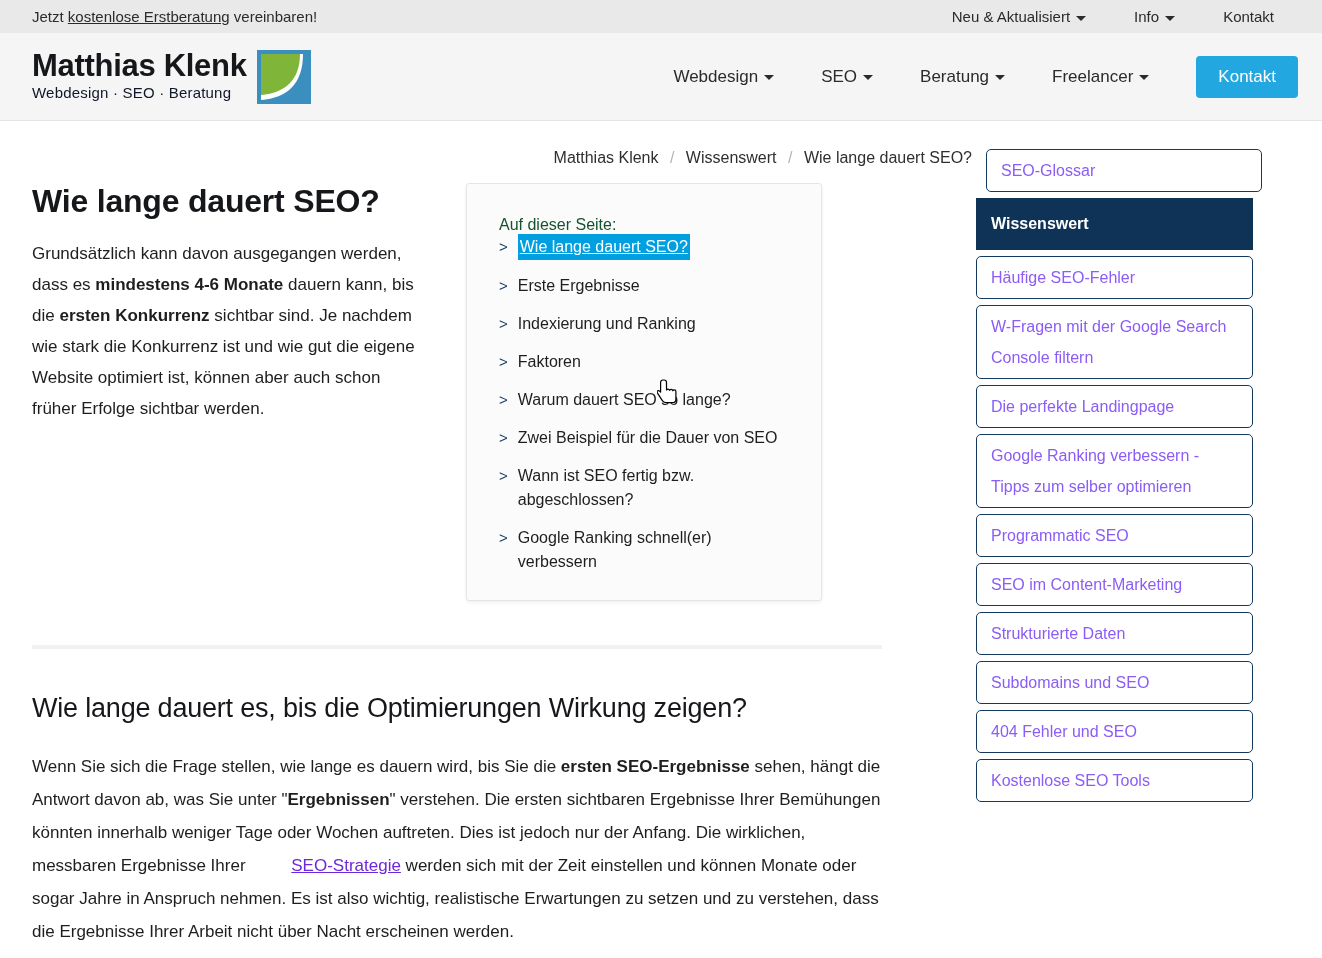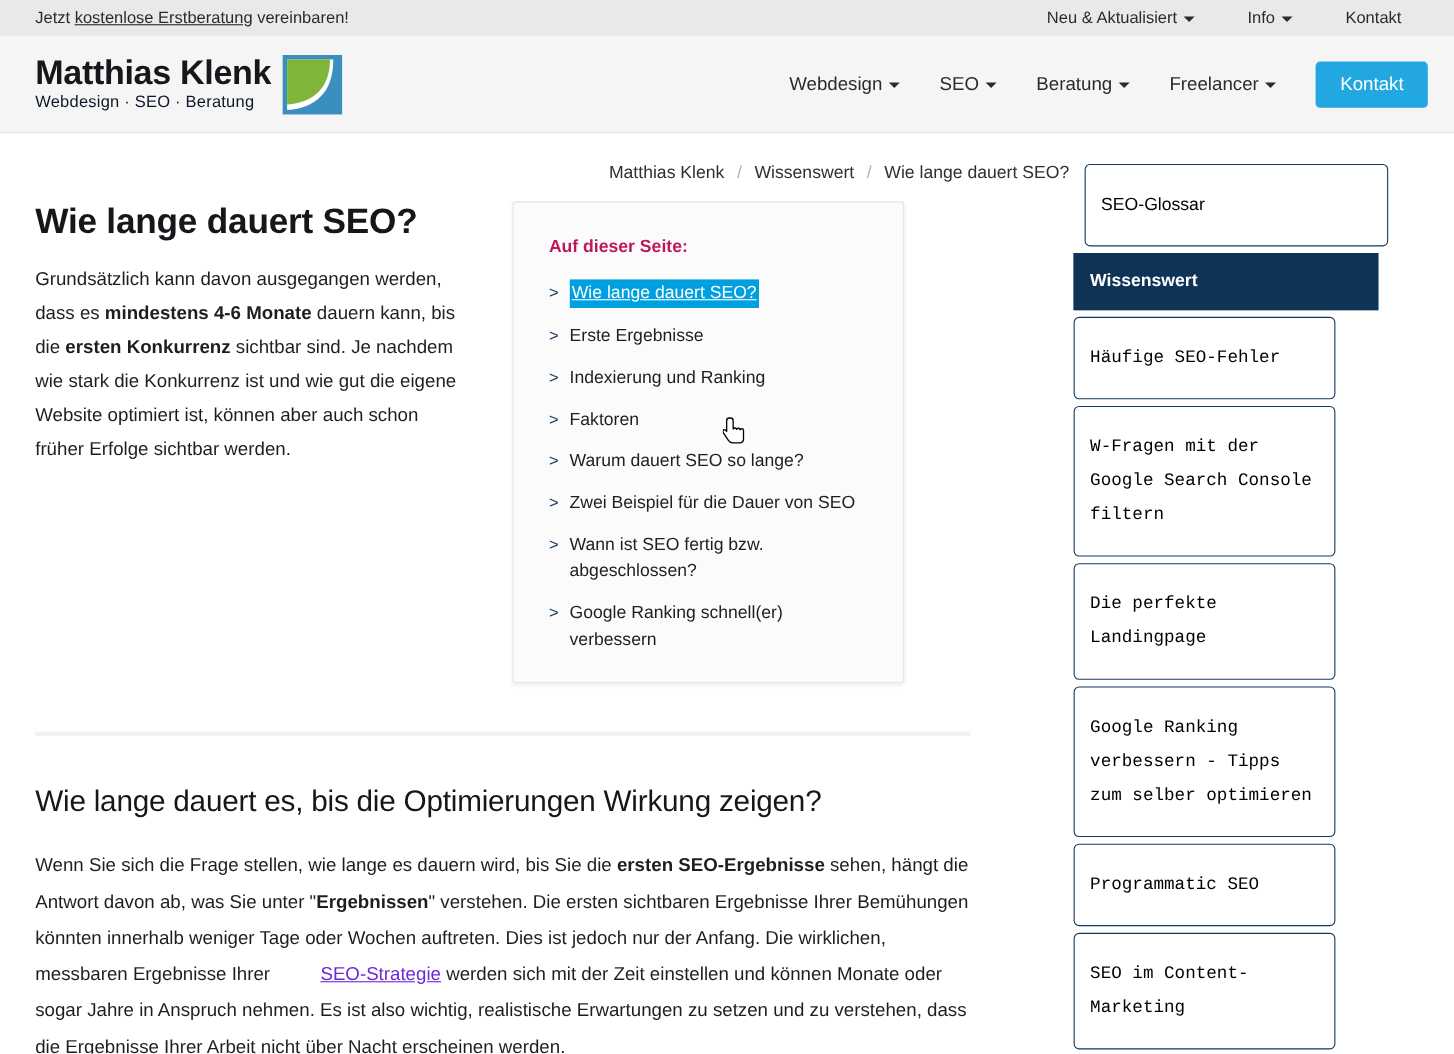--- a/index.html
+++ b/index.html
@@ -83,21 +83,21 @@
     position: relative;
     overflow: hidden;
     background: #3b8fbe;
     flex: none;
   }
 
   .mainnav {
     margin-left: auto;
     display: flex;
     align-items: center;
-    gap: 0;
+    gap: 11px;
   }
   .mainnav-item {
     font-size: 17px;
     color: #2b2b2b;
     padding: 0 18px;
     white-space: nowrap;
     cursor: pointer;
   }
   .btn-kontakt {
     margin-left: 18px;
@@ -154,23 +154,21 @@
     margin-left: 14px;
     background: #fbfbfc;
     border: 1px solid #e3e5e8;
     border-radius: 3px;
     box-shadow: 0 2px 4px rgba(0,0,0,0.06);
     padding: 32px 26px 26px 32px;
     align-self: flex-start;
   }
   .toc-title {
     font-size: 16px;
-    color: #be185d;
-    margin-bottom: 20px;
-    font-weight: bold;
+    color: #14532d;
   }
   .toc-list { list-style: none; margin: 0; padding: 0; }
   .toc-item {
     display: flex;
     align-items: baseline;
     margin-bottom: 14px;
     font-size: 16px;
   }
   .toc-item:last-child { margin-bottom: 0; }
   .toc-chev {
@@ -217,28 +215,28 @@
   }
   .body-text b { font-weight: bold; }
   .body-text a { color: #6d28d9; text-decoration: underline; margin-left: 41px; }
 
   
   .side-list { list-style: none; margin: 0; padding: 0; }
   .side-card {
     border: 1px solid #13395f;
     border-radius: 5px;
     background: #ffffff;
-    padding: 21px 14px;
+    padding: 5px 14px;
     margin-bottom: 6px;
     font-size: 16px;
-    color: #000000;
+    color: #8b5cf6;
     line-height: 31px;
     cursor: pointer;
   }
-  .side-card.lifted { margin-left: -10px; width: 238px; font-family: Liberation Mono, monospace; }
+  .side-card.lifted { margin-left: -10px; width: 277px; }
   .side-card.active {
     background: #0f3356;
     border-color: #0f3356;
     color: #ffffff;
     font-weight: bold;
     border-radius: 0;
     margin-left: -10px;
     width: 277px;
     padding: 15px 14px;
     line-height: 20px;
@@ -372,18 +370,19 @@
       <li class="side-card">SEO-Glossar</li>
       <li class="side-card active">Wissenswert</li>
       <li class="side-card lifted">Häufige SEO-Fehler</li>
       <li class="side-card lifted">W-Fragen mit der Google Search Console filtern</li>
       <li class="side-card lifted">Die perfekte Landingpage</li>
       <li class="side-card lifted">Google Ranking verbessern - Tipps zum selber optimieren</li>
       <li class="side-card lifted">Programmatic SEO</li>
       <li class="side-card lifted">SEO im Content-Marketing</li>
       <li class="side-card lifted">Strukturierte Daten</li>
       <li class="side-card lifted">Subdomains und SEO</li>
+      <li class="side-card lifted">404 Fehler und SEO</li>
       <li class="side-card lifted">Kostenlose SEO Tools</li>
 
     </ul>
   </div>
 
 </div>
 
 </body></html>

